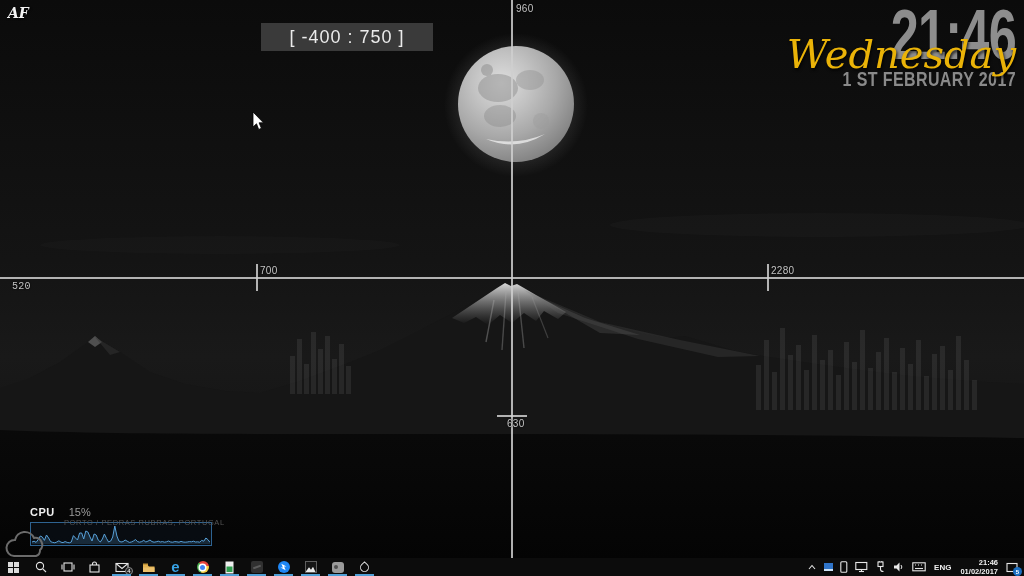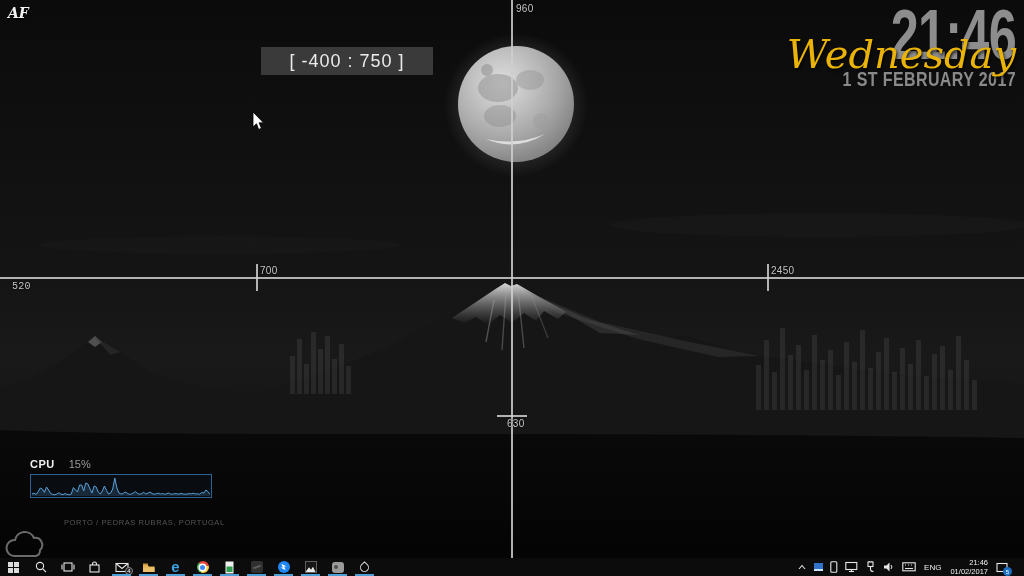--- a/index.html
+++ b/index.html
@@ -7,38 +7,38 @@
   body { font-family:"Liberation Sans", sans-serif; }
   #root { position:relative; width:1024px; height:576px; overflow:hidden; background:#000; }
 
   
   #wallpaper { position:absolute; inset:0; }
 
   
   .rline { position:absolute; background:#cfcfcf; opacity:.85; }
   .rlabel { position:absolute; font-size:10px; color:#c4c4c4; letter-spacing:.3px; white-space:nowrap; text-shadow:0 0 2px #000; }
   .coord-tip { position:absolute; left:261px; top:23px; width:172px; height:28px; background:#3a3a3a;
-               color:#ebebeb; font-size:18px; display:flex; align-items:center; justify-content:center; letter-spacing:1px;margin-top:24px; }
+               color:#ebebeb; font-size:18px; display:flex; align-items:center; justify-content:center; letter-spacing:1px; }
 
   
   .af { position:absolute; left:8px; top:5px; color:#f2f2f2; font-family:"DejaVu Serif", serif;
         font-style:italic; font-weight:bold; font-size:14px; text-shadow:1px 1px 2px #000; }
 
   
   .clockw { position:absolute; top:4px; right:8px; width:300px; text-align:right; }
   .c-time { font-size:70px; font-weight:700; color:#8d8d8d; line-height:.9;
             transform:scaleX(.72); transform-origin:100% 50%; letter-spacing:-1px; }
   .c-day  { font-family:"DejaVu Serif", serif; font-style:italic; font-size:40px; color:#eab308;
             margin-top:-33px; line-height:1; text-shadow:1px 2px 3px rgba(0,0,0,.85); position:relative; z-index:2; }
   .c-date { font-size:20px; font-weight:700; color:#8a8a8a; transform:scaleX(.8); transform-origin:100% 50%;
             margin-top:-5px; letter-spacing:.5px; line-height:1; }
 
   
   .cpuw { position:absolute; left:30px; top:458px; }
-  .cpu-head { display:flex; gap:14px; font-size:11px; align-items:baseline; }
+  .cpu-head { display:flex; gap:14px; font-size:11px; align-items:baseline;margin-top:48px; }
   .cpu-label { color:#f0f0f0; font-weight:700; letter-spacing:.5px; }
   .cpu-val { color:#9b9b9b; }
   .cpu-graph { margin-top:4px; width:182px; height:24px; border:1px solid #2e6391; background:rgba(12,22,36,.4);
                display:flex; align-items:center; justify-content:center; }
 
   
   .weatherw { position:absolute; left:2px; top:500px; display:flex; align-items:center; }
   .w-temp { font-size:46px; color:#606060; margin-left:4px; line-height:1; }
   .w-info { margin-left:16px; font-size:7.5px; color:#555; letter-spacing:.6px; white-space:pre; }
   .w-loc  { margin-bottom:27px; }
@@ -69,21 +69,21 @@
   .photos::after { content:""; position:absolute; left:0; bottom:0; width:10px; height:8px; background:#e8e8e8;
             clip-path:polygon(0% 100%, 35% 40%, 55% 72%, 75% 35%, 100% 100%); }
   .steam { width:12px; height:11px; background:#9a9a9a; border-radius:3px; position:relative; }
   .steam::after { content:""; position:absolute; left:2px; top:3px; width:4px; height:4px; border-radius:50%; background:#4e4e4e; }
   .droplet { width:9px; height:9px; border:1.5px solid #d8d8d8; border-radius:0 50% 50% 50%; transform:rotate(45deg); }
   .badge { position:absolute; right:2px; bottom:1px; min-width:8px; height:8px; border-radius:50%;
            background:#1f1f1f; border:1px solid #8a8a8a; color:#fff; font-size:6px;
            display:flex; align-items:center; justify-content:center; line-height:1; }
 
   
-  .tray { display:flex; align-items:center; gap:3px; padding-right:14px; }
+  .tray { display:flex; align-items:center; gap:3px; padding-right:4px;font-weight:bold; }
   .tray-item { position:relative; height:18px; display:flex; align-items:center; justify-content:center; padding:0 2px; }
   .tray-lang { font-size:8px; color:#f0f0f0; padding:0 3px; }
   .tray-clock { font-size:7.5px; color:#f0f0f0; text-align:right; line-height:1.2; padding:0 3px; white-space:nowrap; }
   .tray-app { width:9px; height:8px; background:#2f74c9; border-bottom:2px solid #cfe3f7; }
   .abadge { position:absolute; right:-2px; bottom:0px; width:9px; height:9px; border-radius:50%; background:#1b6fc2;
             color:#fff; font-size:6px; display:flex; align-items:center; justify-content:center; line-height:1; }
 </style>
 </head>
 <body>
 
@@ -196,21 +196,21 @@
   <div>
     <div class="rline" style="left:511px; top:0; width:2px; height:576px;"></div>
     <div class="rline" style="left:0; top:277px; width:1024px; height:2px;"></div>
     <div class="rline" style="left:256px; top:264px; width:2px; height:27px;"></div>
     <div class="rline" style="left:767px; top:264px; width:2px; height:27px;"></div>
     <div class="rline" style="left:497px; top:415px; width:30px; height:2px;"></div>
 
     <div class="rlabel" style="left:516px; top:3px;">960</div>
     <div class="rlabel" style="left:12px;  top:281px;font-family:Liberation Mono, monospace;">520</div>
     <div class="rlabel" style="left:260px;top:265px;">700</div>
-    <div class="rlabel" style="left:771px;top:265px;">2450</div>
+    <div class="rlabel" style="left:771px;top:265px;">2280</div>
     <div class="rlabel" style="left:507px;top:418px;">630</div>
 
     <div class="coord-tip">[ -400 : 750 ]</div>
   </div>
 
   <div class="af">AF</div>
 
   <div class="clockw">
     <div class="c-time">21:46</div>
     <div class="c-day">Wednesday</div>

